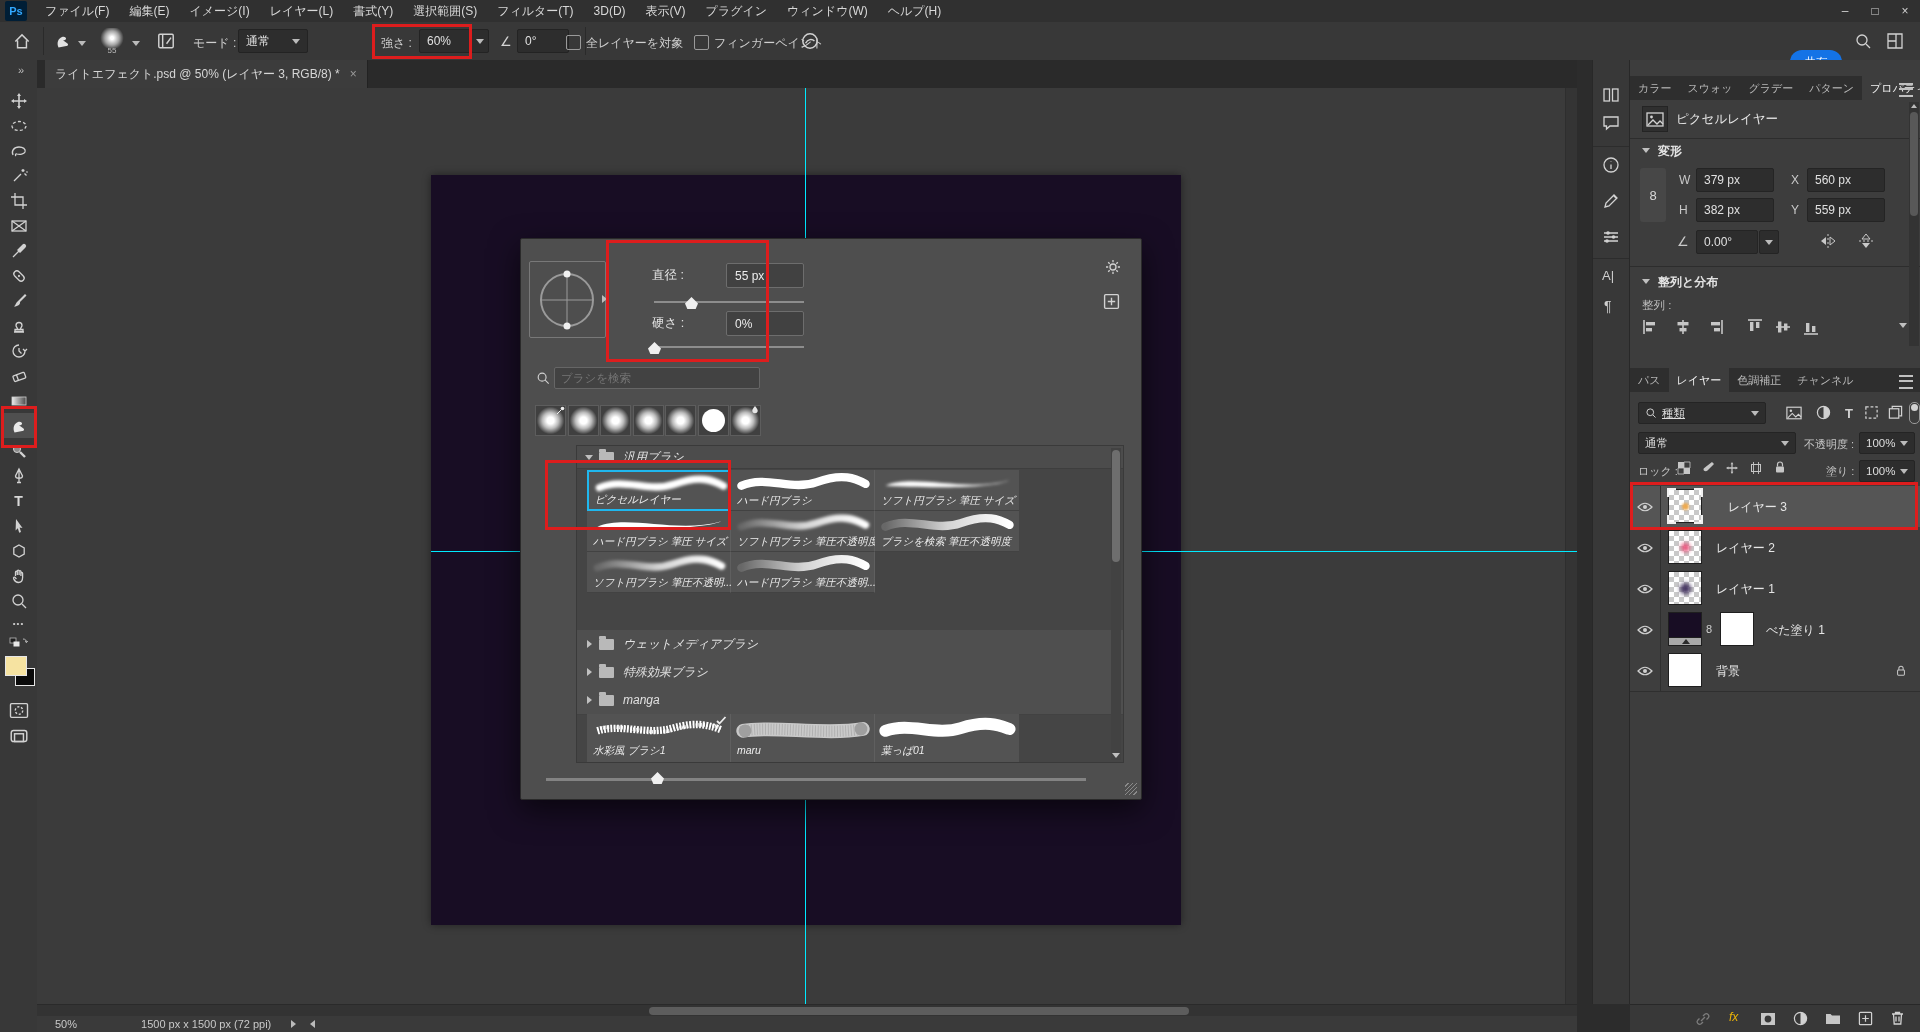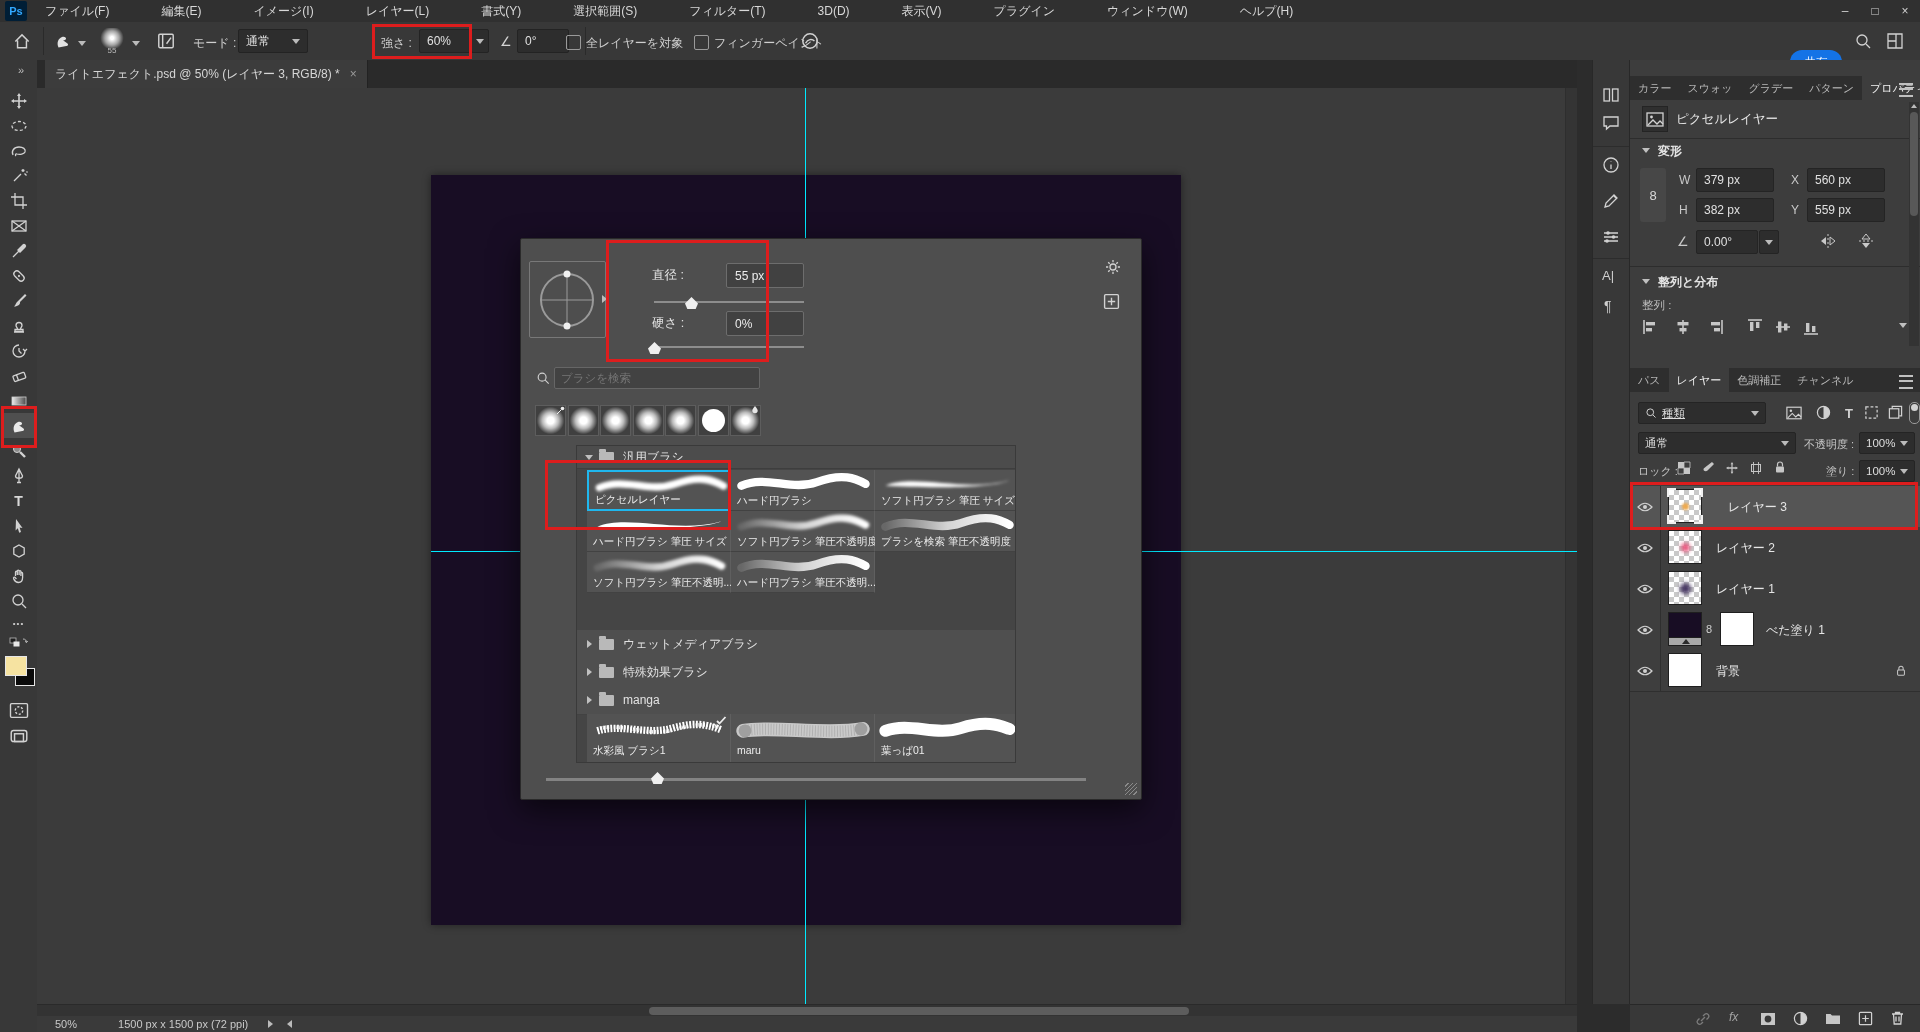--- a/index.html
+++ b/index.html
@@ -45,22 +45,22 @@
   #popup{position:absolute;left:483px;top:150px;width:620px;height:560px;background:#4e4e4e;
          border:1px solid #2a2a2a;box-shadow:0 10px 30px rgba(0,0,0,.6);z-index:10;border-radius:2px;}
   .pfield{position:absolute;height:25px;background:#414141;border:1px solid #6d6d6d;border-radius:2px;
           display:flex;align-items:center;padding:0 8px;font-size:12px;color:#ececec;box-sizing:border-box;}
   .slider{position:absolute;height:2px;background:#8d8d8d;}
   .sthumb{position:absolute;width:13px;height:12px;background:#efefef;
           clip-path:polygon(50% 0,100% 55%,82% 100%,18% 100%,0 55%);}
   .tile{position:absolute;width:31px;height:31px;background:#404040;border:1px solid #5d5d5d;box-sizing:border-box;}
   .blobsoft{position:absolute;inset:1px;background:radial-gradient(circle,#fff 18%,rgba(255,255,255,.65) 42%,rgba(255,255,255,0) 72%);}
   .blobhard{position:absolute;left:3px;top:3px;width:23px;height:23px;border-radius:50%;background:#fff;}
-  #bplist{position:absolute;left:55px;top:206px;width:440px;height:318px;background:#454545;border:1px solid #3a3a3a;
-          overflow:hidden;box-sizing:border-box;}
+  #bplist{position:absolute;left:55px;top:206px;width:548px;height:318px;background:#454545;border:1px solid #3a3a3a;
+          overflow:hidden;box-sizing:border-box;font-style:italic;}
   .bgroup{position:absolute;left:0;width:546px;height:22px;background:#4c4c4c;border-bottom:1px solid #3e3e3e;
           display:flex;align-items:center;font-size:12px;color:#e2e2e2;}
   .bcell{position:absolute;width:144px;height:41px;background:#535353;border-right:1px solid #5f5f5f;
          border-bottom:1px solid #424242;box-sizing:border-box;}
   .bcell .blab{position:absolute;left:6px;bottom:2px;font-size:10.5px;color:#ededed;white-space:nowrap;}
   .bfolder{position:absolute;left:0;width:546px;height:28px;background:#4f4f4f;border-bottom:1px solid #424242;
            display:flex;align-items:center;font-size:12px;color:#e2e2e2;}
   .foldic{width:15px;height:11px;background:#b9b9b9;border-radius:1px;position:relative;margin-right:9px;}
   .foldic:before{content:"";position:absolute;left:0;top:-3px;width:7px;height:3px;background:#b9b9b9;border-radius:1px 1px 0 0;}
   
@@ -121,21 +121,21 @@
     </linearGradient>
   </defs>
 </svg>
 
 <div id="app">
 
   <div id="menubar">
     <div class="pslogo">
         <span>Ps</span>
       </div>
-    <div style="display:flex;margin-left:8px;gap:32px;">
+    <div style="display:flex;margin-left:8px;">
       <span class="menuitem">ファイル(F)</span>
       <span class="menuitem">編集(E)</span>
       <span class="menuitem">イメージ(I)</span>
       <span class="menuitem">レイヤー(L)</span>
       <span class="menuitem">書式(Y)</span>
       <span class="menuitem">選択範囲(S)</span>
       <span class="menuitem">フィルター(T)</span>
       <span class="menuitem">3D(D)</span>
       <span class="menuitem">表示(V)</span>
       <span class="menuitem">プラグイン</span>
@@ -557,21 +557,21 @@
     </div>
   </div>
 
   <div class="vtrack" style="left:1565px;top:88px;width:12px;height:916px;border-left:1px solid #2e2e2e;"></div>
 
   <div id="hscroll">
       <div id="hthumb"></div>
     </div>
   <div id="statusbar">
     <span style="margin-left:18px;">50%</span>
-    <span style="margin-left:41px;">1500 px x 1500 px (72 ppi)</span>
+    <span style="margin-left:64px;">1500 px x 1500 px (72 ppi)</span>
     <div class="caretr" style="margin-left:20px;"></div>
     <div class="caretr" style="margin-left:14px;transform:rotate(180deg);"></div>
   </div>
 
   <div class="abs" style="left:1577px;top:60px;width:15px;height:972px;background:#2c2c2c;"></div>
 
   <div id="dockstrip">
     <div class="abs" style="left:9px;top:26px;">
         <svg width="18" height="18" viewBox="0 0 18 18">
           <rect class="ic" x="2" y="3" width="5.5" height="12"></rect>
@@ -877,21 +877,21 @@
           </svg>
         </div>
     </div>
 
     <div class="abs" style="left:0;top:944px;width:291px;height:28px;background:#383838;border-top:1px solid #282828;">
       <div class="abs" style="left:65px;top:6px;">
           <svg width="16" height="16" viewBox="0 0 16 16">
             <path d="M6 10l4-4 M4.5 7.5l-1.8 1.8a2.5 2.5 0 0 0 3.5 3.5L8 11 M11.5 8.5l1.8-1.8a2.5 2.5 0 0 0-3.5-3.5L8 5" stroke="#7c7c7c" fill="none" stroke-width="1.3"></path>
           </svg>
         </div>
-      <span class="abs" style="left:99px;top:5px;font-size:12px;font-style:italic;color:#a3a3a3;">fx</span>
+      <span class="abs" style="left:99px;top:5px;font-size:12px;font-style:italic;color:#eab308;">fx</span>
       <div class="abs" style="left:130px;top:7px;">
           <svg width="16" height="14" viewBox="0 0 16 14">
             <rect x="1" y="1" width="14" height="12" fill="#c6c6c6"></rect>
             <circle cx="8" cy="7" r="3.4" fill="#383838"></circle>
           </svg>
         </div>
       <div class="abs" style="left:163px;top:6px;">
           <svg width="15" height="15" viewBox="0 0 16 16">
             <circle class="ic" cx="8" cy="8" r="6.5"></circle>
             <path d="M8 1.5a6.5 6.5 0 0 1 0 13z" fill="#d2d2d2"></path>

